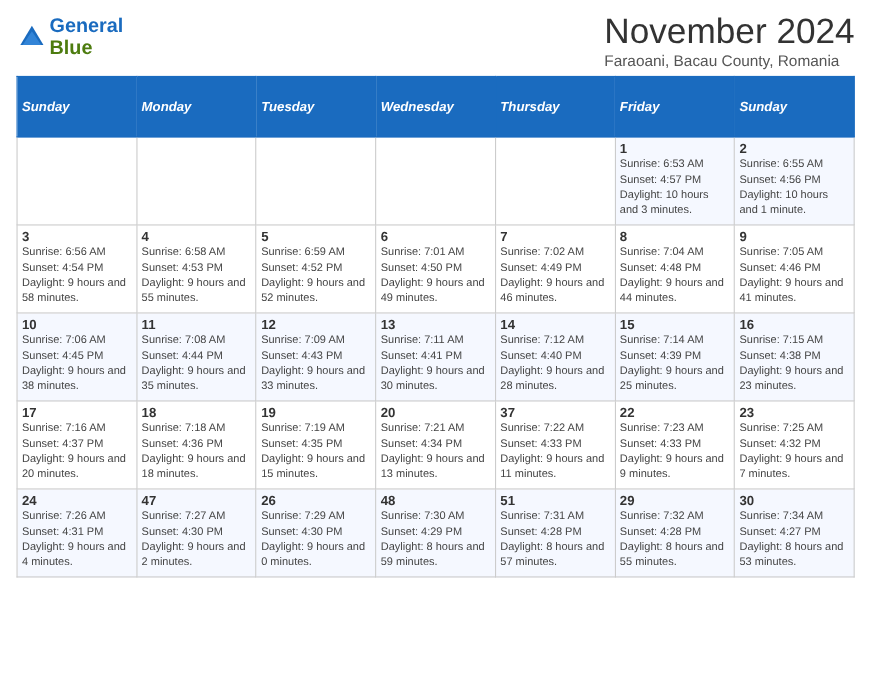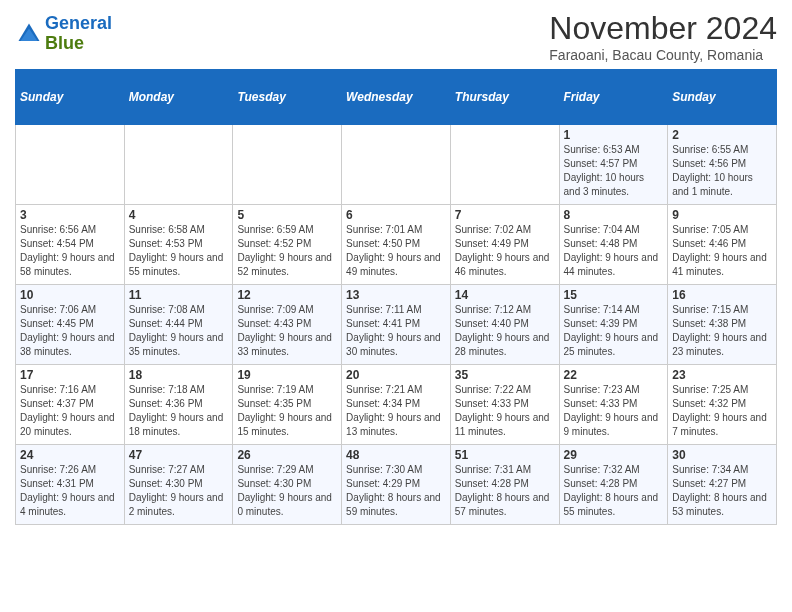--- a/index.html
+++ b/index.html
@@ -253,21 +253,21 @@
 Sunset: 4:35 PM
 Daylight: 9 hours and 15 minutes.</div>
           </td>
           <td>
             <span class="day-num">20</span>
             <div class="day-info">Sunrise: 7:21 AM
 Sunset: 4:34 PM
 Daylight: 9 hours and 13 minutes.</div>
           </td>
           <td>
-            <span class="day-num">35</span>
+            <span class="day-num">37</span>
             <div class="day-info">Sunrise: 7:22 AM
 Sunset: 4:33 PM
 Daylight: 9 hours and 11 minutes.</div>
           </td>
           <td>
             <span class="day-num">22</span>
             <div class="day-info">Sunrise: 7:23 AM
 Sunset: 4:33 PM
 Daylight: 9 hours and 9 minutes.</div>
           </td>

